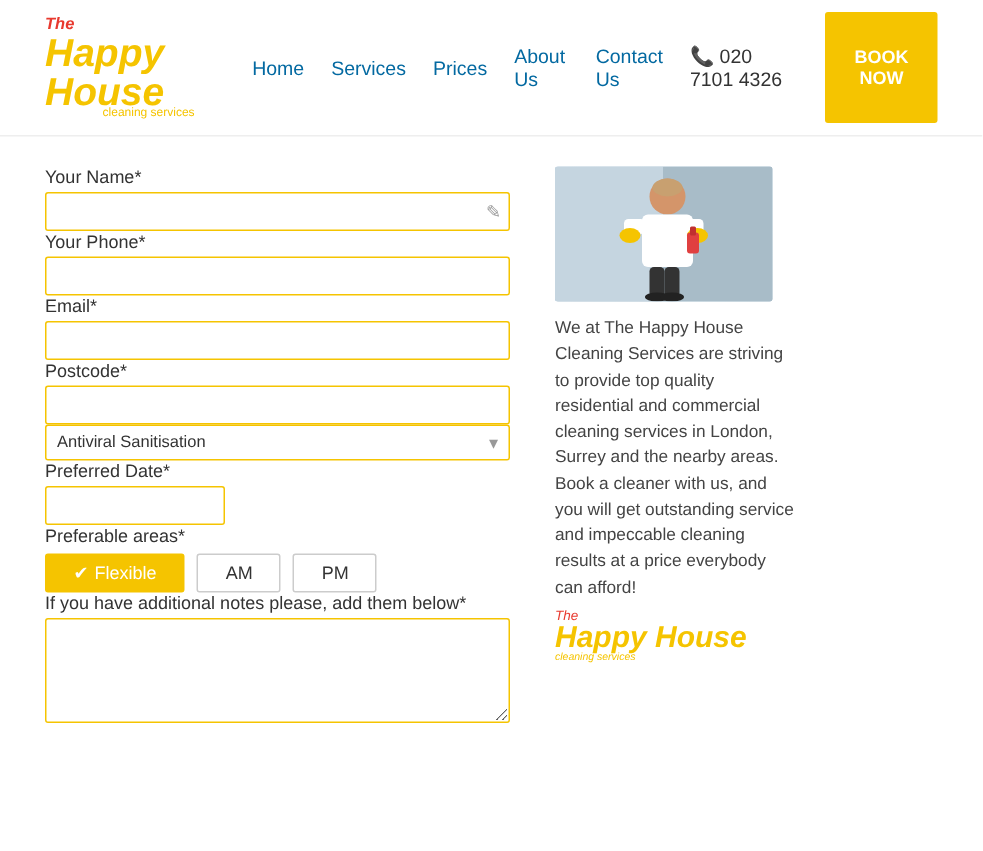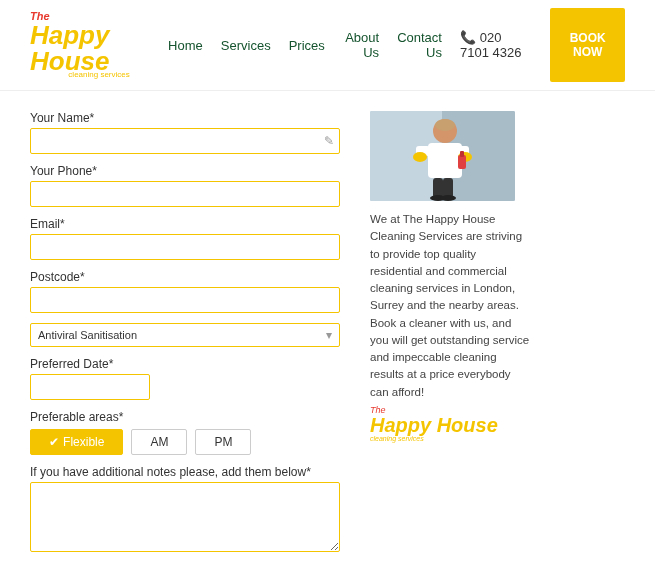--- a/index.html
+++ b/index.html
@@ -36,23 +36,22 @@
       text-align: center;
       margin-top: -4px;
     }
     nav {
       display: flex;
       align-items: center;
       gap: 18px;
     }
     nav a {
       text-decoration: none;
-      color: #14532d;
+      color: #0369a1;
       font-size: 13px;
-      text-align: right;
     }
     .nav-phone {
       color: #333;
       font-size: 13px;
     }
     .book-now-btn {
       background: #f5c400;
       color: #fff;
       border: none;
       padding: 23px 14px;
@@ -71,21 +70,20 @@
     .form-section {
       flex: 1;
       max-width: 310px;
     }
     .sidebar {
       width: 160px;
     }
 
     
     .field-group {
-      margin-bottom: 10px;
     }
     .field-label {
       font-size: 12px;
       color: #333;
       margin-bottom: 3px;
       display: block;
     }
     .text-input {
       width: 100%;
       border: 1px solid #f5c400;

